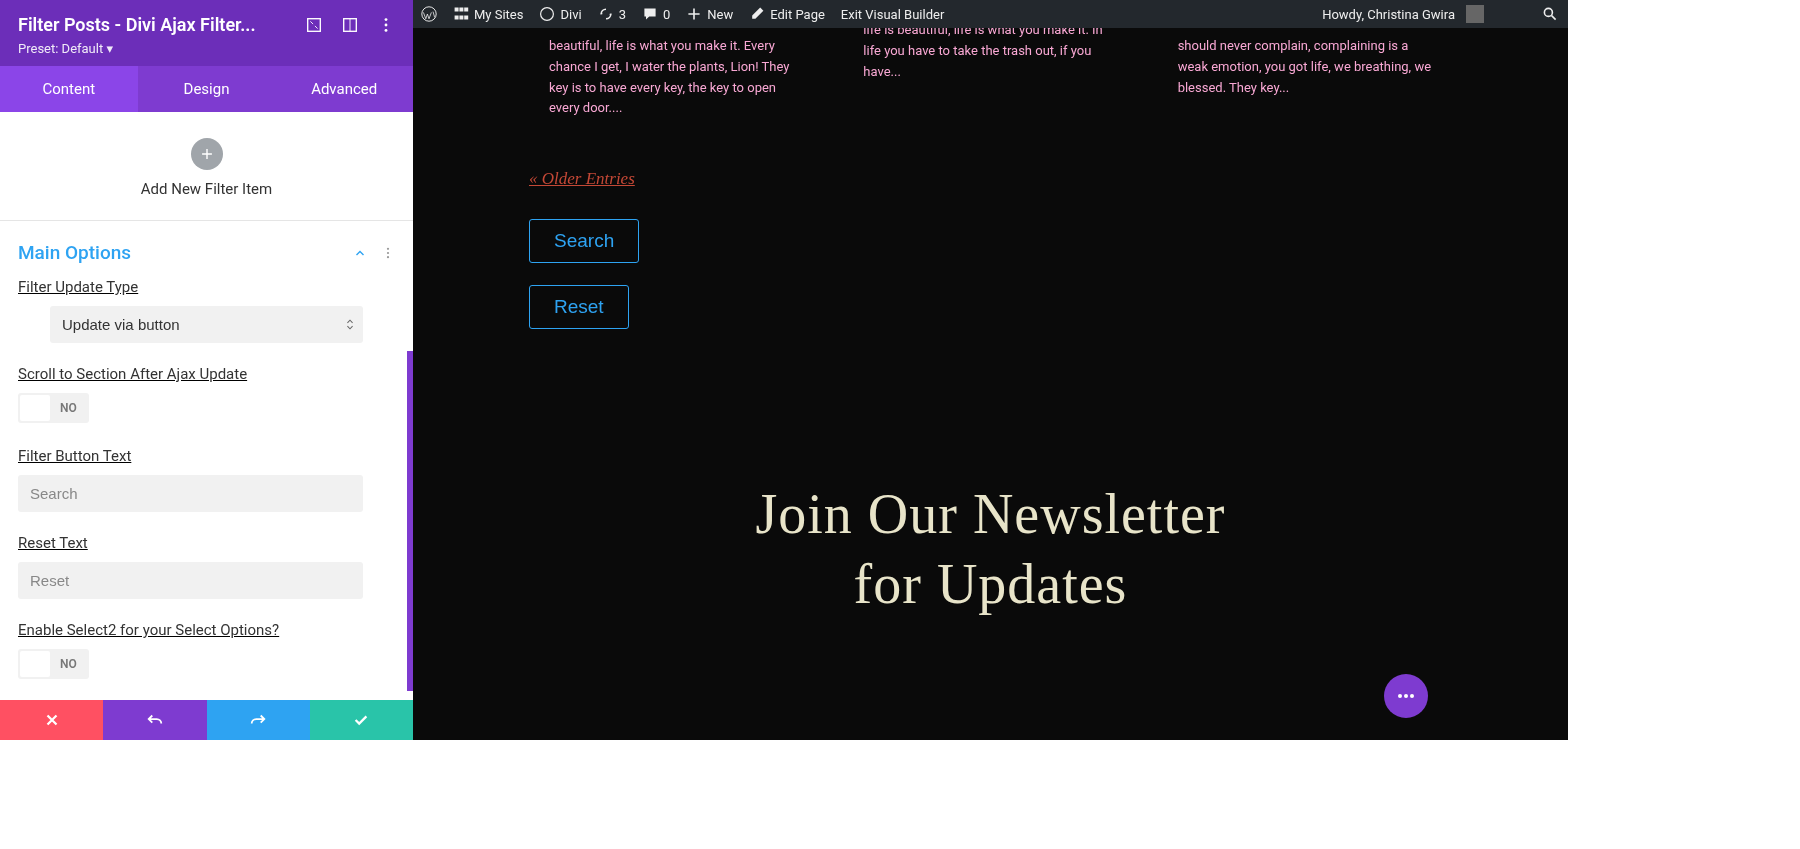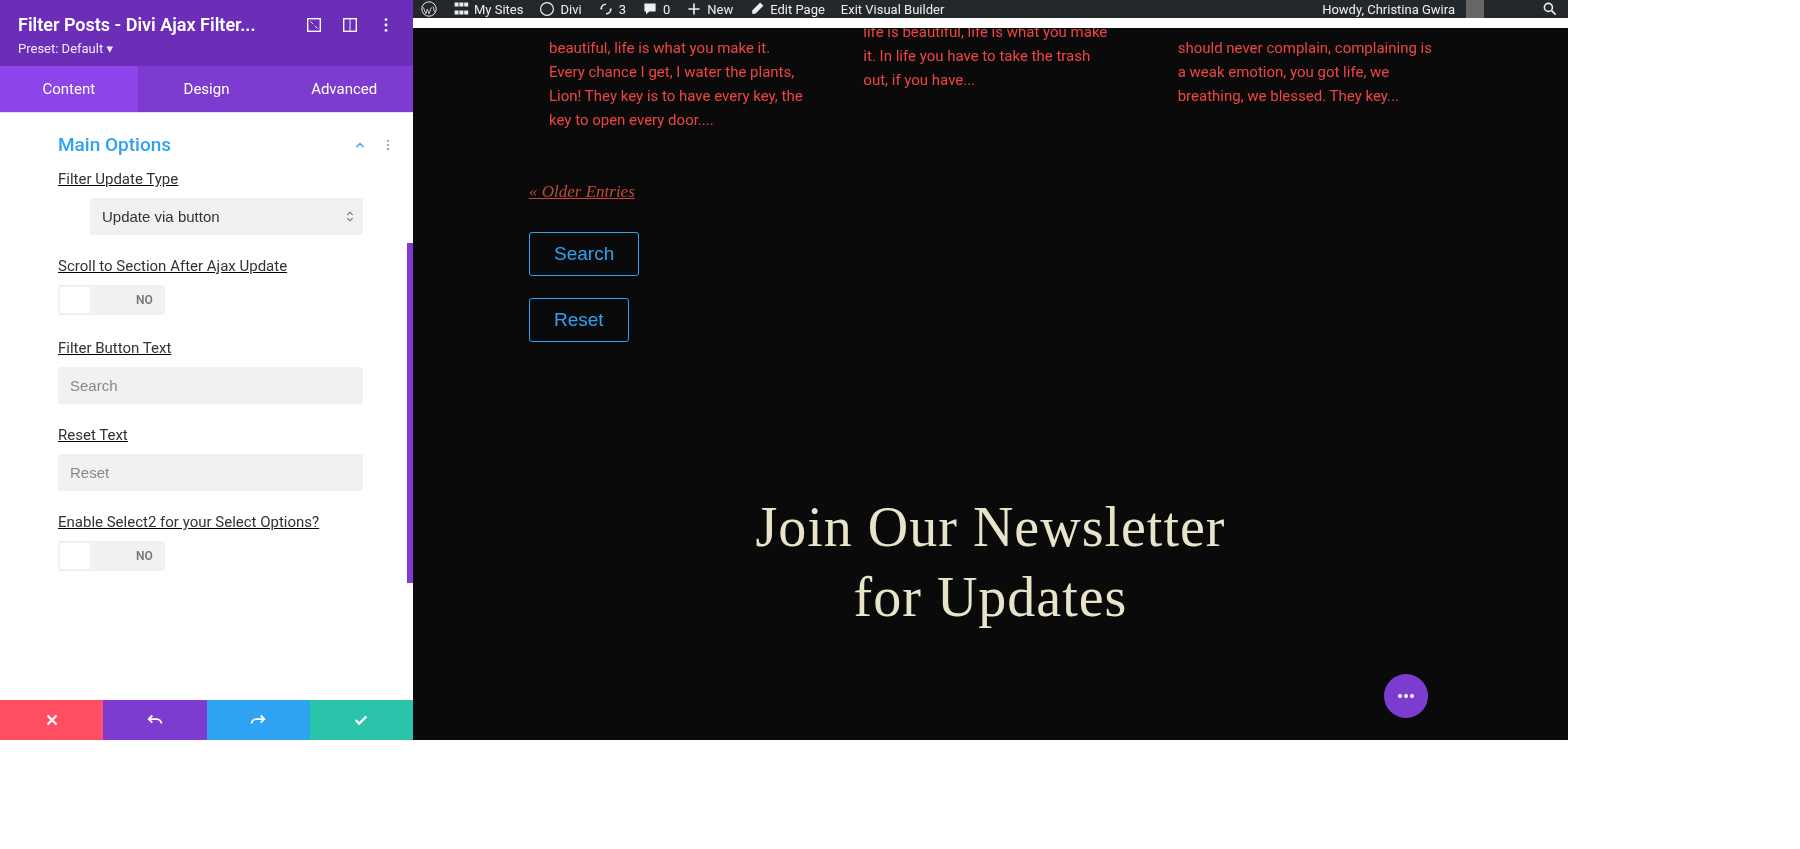--- a/index.html
+++ b/index.html
@@ -1,19 +1,19 @@
 <!DOCTYPE html>
 <html><head>
 <meta charset="utf-8">
 <style>
 * { margin: 0; padding: 0; box-sizing: border-box; }
 body { font-family: -apple-system, BlinkMacSystemFont, "Segoe UI", Roboto, sans-serif; width: 1568px; height: 740px; overflow: hidden; position: relative; }
 
 
-.admin-bar { position: absolute; top: 0; left: 413px; right: 0; height: 18px; background: #23282d; display: flex; align-items: center; color: #eee; font-size: 13px; z-index: 100; }
+.admin-bar { position: absolute; top: 0; left: 413px; right: 0; height: 28px; background: #23282d; display: flex; align-items: center; color: #eee; font-size: 13px; z-index: 100; }
 .admin-bar-left { display: flex; align-items: center; flex: 1; }
 .admin-bar-item { display: flex; align-items: center; padding: 0 8px; height: 28px; cursor: pointer; gap: 5px; }
 .admin-bar-right { display: flex; align-items: center; gap: 40px; }
 .admin-avatar { width: 18px; height: 18px; background: #666; margin-left: 6px; }
 .admin-icon { width: 16px; height: 16px; fill: #eee; }
 .search-btn { padding: 0 10px; }
 
 
 .sidebar { position: absolute; left: 0; top: 0; width: 413px; height: 740px; background: #fff; display: flex; flex-direction: column; }
 .sidebar-header { background: #6c2eb9; color: #fff; padding: 14px 18px 10px; }
@@ -47,37 +47,37 @@
 .kebab-small { width: 14px; height: 14px; fill: #999; cursor: pointer; }
 
 .field { margin-bottom: 22px; text-decoration: underline; }
 .field-label { color: #333; font-size: 15px; margin-bottom: 10px; }
 .select-wrap { position: relative; margin-left: 32px; }
 .select-wrap select, .text-input { width: calc(100% - 32px); background: #f1f1f1; border: none; padding: 10px 12px; font-size: 15px; color: #333; border-radius: 3px; appearance: none; }
 .select-arrow { position: absolute; right: 40px; top: 50%; transform: translateY(-50%); }
 .select-arrow svg { width: 10px; height: 12px; fill: #666; }
 .text-input::placeholder { color: #888; }
 
-.toggle { display: inline-flex; align-items: center; background: #f1f1f1; border-radius: 3px; height: 30px; cursor: pointer; padding: 2px; gap: 36px; }
+.toggle { display: inline-flex; align-items: center; background: #f1f1f1; border-radius: 3px; height: 30px; cursor: pointer; padding: 2px; }
 .toggle-knob { width: 30px; height: 26px; background: #fff; border-radius: 2px; }
 .toggle-label { padding: 0 10px; color: #777; font-size: 12px; font-weight: 600; }
 
 
 .footer { display: flex; height: 40px; }
 .footer-btn { flex: 1; display: flex; align-items: center; justify-content: center; cursor: pointer; }
 .footer-btn.cancel { background: #ff5062; }
 .footer-btn.undo { background: #7e3bd0; }
 .footer-btn.redo { background: #2ea3f2; }
 .footer-btn.save { background: #29c4a9; }
 .footer-btn svg { width: 18px; height: 18px; fill: #fff; }
 
 
 .preview { position: absolute; left: 413px; top: 28px; right: 0; bottom: 0; background: #0a0a0a; color: #fff; overflow: hidden; }
 .posts-row { display: flex; gap: 60px; padding: 0 136px 0 136px; margin-top: 8px; }
-.post-col { width: 275px; font-size: 15px; line-height: 1.6; color: #ef4444; }
+.post-col { width: 275px; font-size: 13px; line-height: 1.6; color: #f9a8d4; }
 .older-entries { display: inline-block; margin: 50px 0 0 116px; color: #c44836; font-style: italic; text-decoration: underline; font-family: Georgia, serif; font-size: 17px; cursor: pointer; }
 .action-buttons { margin: 30px 0 0 116px; display: flex; flex-direction: column; gap: 22px; align-items: flex-start; }
 .outline-btn { border: 1.5px solid #2ea3f2; color: #2ea3f2; background: transparent; padding: 10px 24px; font-size: 19px; cursor: pointer; border-radius: 3px; }
 .newsletter { text-align: center; margin-top: 150px; }
 .newsletter-title { font-family: Georgia, "Times New Roman", serif; font-size: 56px; color: #e8e4c9; font-weight: 400; line-height: 1.25; letter-spacing: 1px; }
 
 .fab { position: absolute; left: 971px; bottom: 22px; width: 44px; height: 44px; border-radius: 50%; background: #7e3bd0; display: flex; align-items: center; justify-content: center; cursor: pointer; }
 .fab svg { width: 20px; height: 6px; fill: #fff; }
 </style>
 </head>
@@ -168,24 +168,32 @@
     </div>
     <div class="sidebar-preset">Preset: Default ▾</div>
   </div>
 
   <div class="tabs">
     <div class="tab active">Content</div>
     <div class="tab">Design</div>
     <div class="tab">Advanced</div>
   </div>
 
+  <div class="add-item">
+    <div class="add-btn">
+        <svg viewBox="0 0 20 20">
+          <path d="M9 3h2v6h6v2h-6v6H9v-6H3V9h6z"></path>
+        </svg>
+      </div>
+    <div class="add-label">Add New Filter Item</div>
+  </div>
 
   <div class="section-divider"></div>
 
-  <div style="position:relative; flex:1; overflow:hidden;padding-left:40px;">
+  <div style="position:relative; flex:1; overflow:hidden;">
     <div class="scroll-indicator"></div>
     <div class="scroll">
     <div class="section-head">
       <div class="section-title">Main Options</div>
       <div class="section-head-icons">
         <svg class="chevron" viewBox="0 0 20 20">
               <path d="M5 13l5-5 5 5" fill="none" stroke="#2ea3f2" stroke-width="2"></path>
             </svg>
         <svg class="kebab-small" viewBox="0 0 20 20">
               <circle cx="10" cy="4" r="1.6"></circle>

